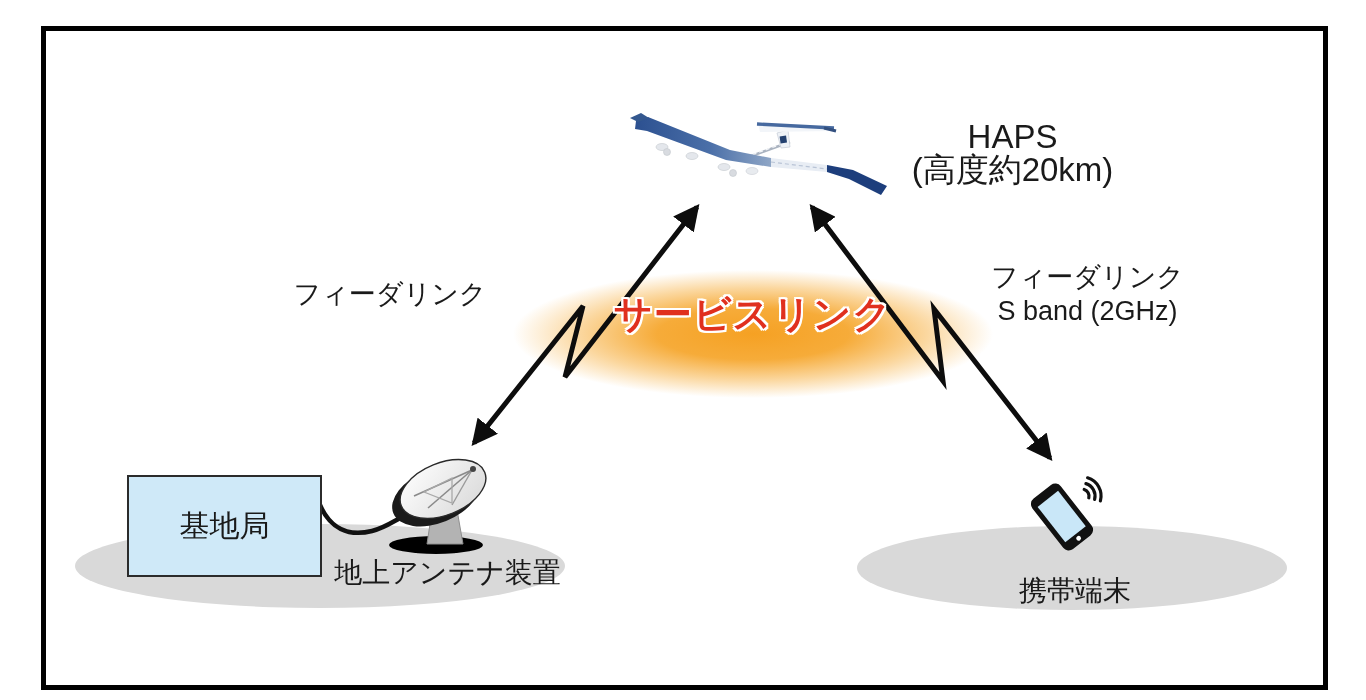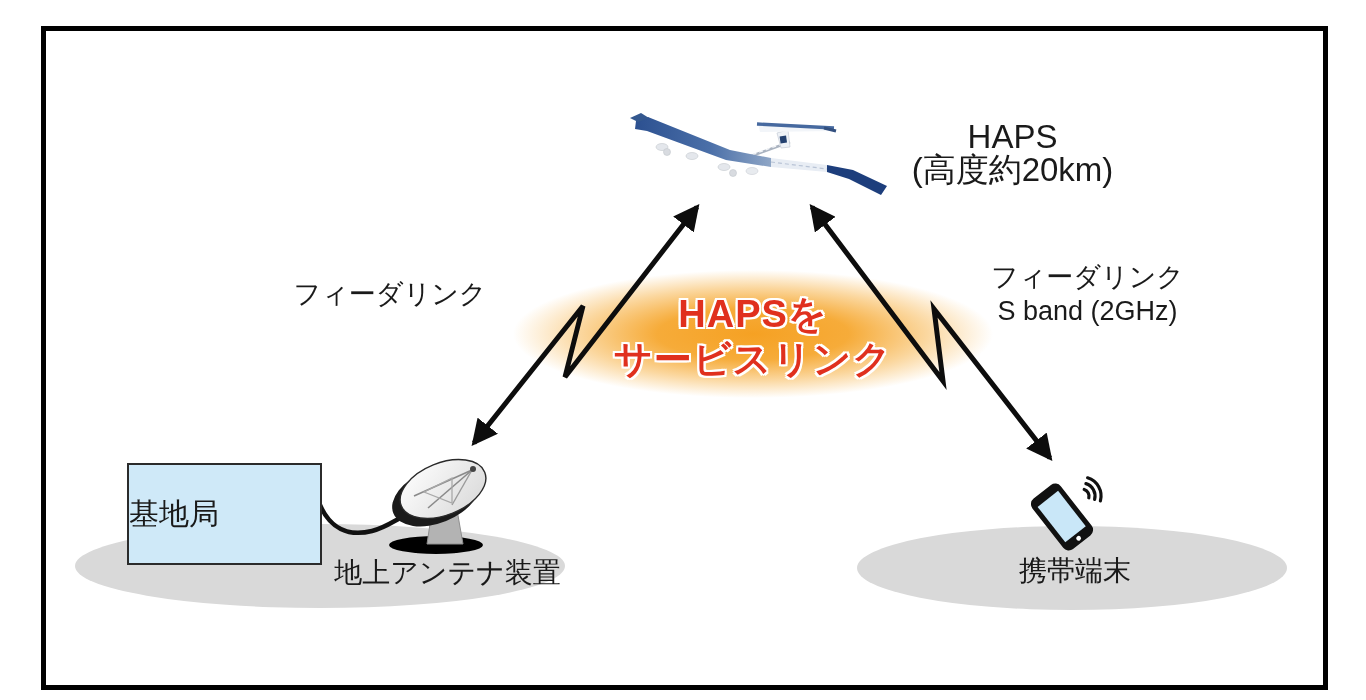--- a/index.html
+++ b/index.html
@@ -33,27 +33,27 @@
   .feeder-label{left:205px;top:277px;width:370px;font-size:27px;line-height:34px;}
   .service-label{left:905px;top:260px;width:365px;font-size:27px;line-height:34px;}
   .center-callout{
     left:538px;top:292px;width:430px;
     font-size:38px;line-height:45px;font-weight:bold;
     color:#e0301e;letter-spacing:1px;
     text-shadow:-2px 0 0 #fff,2px 0 0 #fff,0 -2px 0 #fff,0 2px 0 #fff,
                 -2px -2px 0 #fff,2px 2px 0 #fff,-2px 2px 0 #fff,2px -2px 0 #fff;
   }
   .base-box{
-    left:127px;top:463px;width:191px;height:98px;
+    left:127px;top:475px;width:191px;height:98px;
     background:#cfe9f8;border:2px solid #2b2b2b;z-index:3;
-    display:flex;align-items:center;justify-content:flex-start;
+    display:flex;align-items:center;justify-content:center;
     font-size:30px;
   }
   .ground-antenna-label{left:325px;top:554px;width:245px;font-size:28px;}
-  .mobile-label{left:955px;top:552px;width:240px;font-size:28px;}
+  .mobile-label{left:955px;top:572px;width:240px;font-size:28px;}
   .line{display:block;}
 </style>
 </head>
 <body>
 
 <div class="abs frame"></div>
 
 <div class="abs ground-ellipse ellipse-left"></div>
 <div class="abs ground-ellipse ellipse-right"></div>
 <div class="abs glow"></div>
@@ -153,21 +153,20 @@
 <div class="abs label feeder-label">
   <span class="line">フィーダリンク</span>
 </div>
 
 <div class="abs label service-label">
   <span class="line">フィーダリンク</span>
   <span class="line">S band (2GHz)</span>
 </div>
 
 <div class="abs label center-callout">
-  <span class="line">HAPSを</span>
   <span class="line">サービスリンク</span>
 </div>
 
 <div class="abs base-box">
   <span>基地局</span>
 </div>
 
 <div class="abs label ground-antenna-label">
   <span>地上アンテナ装置</span>
 </div>

